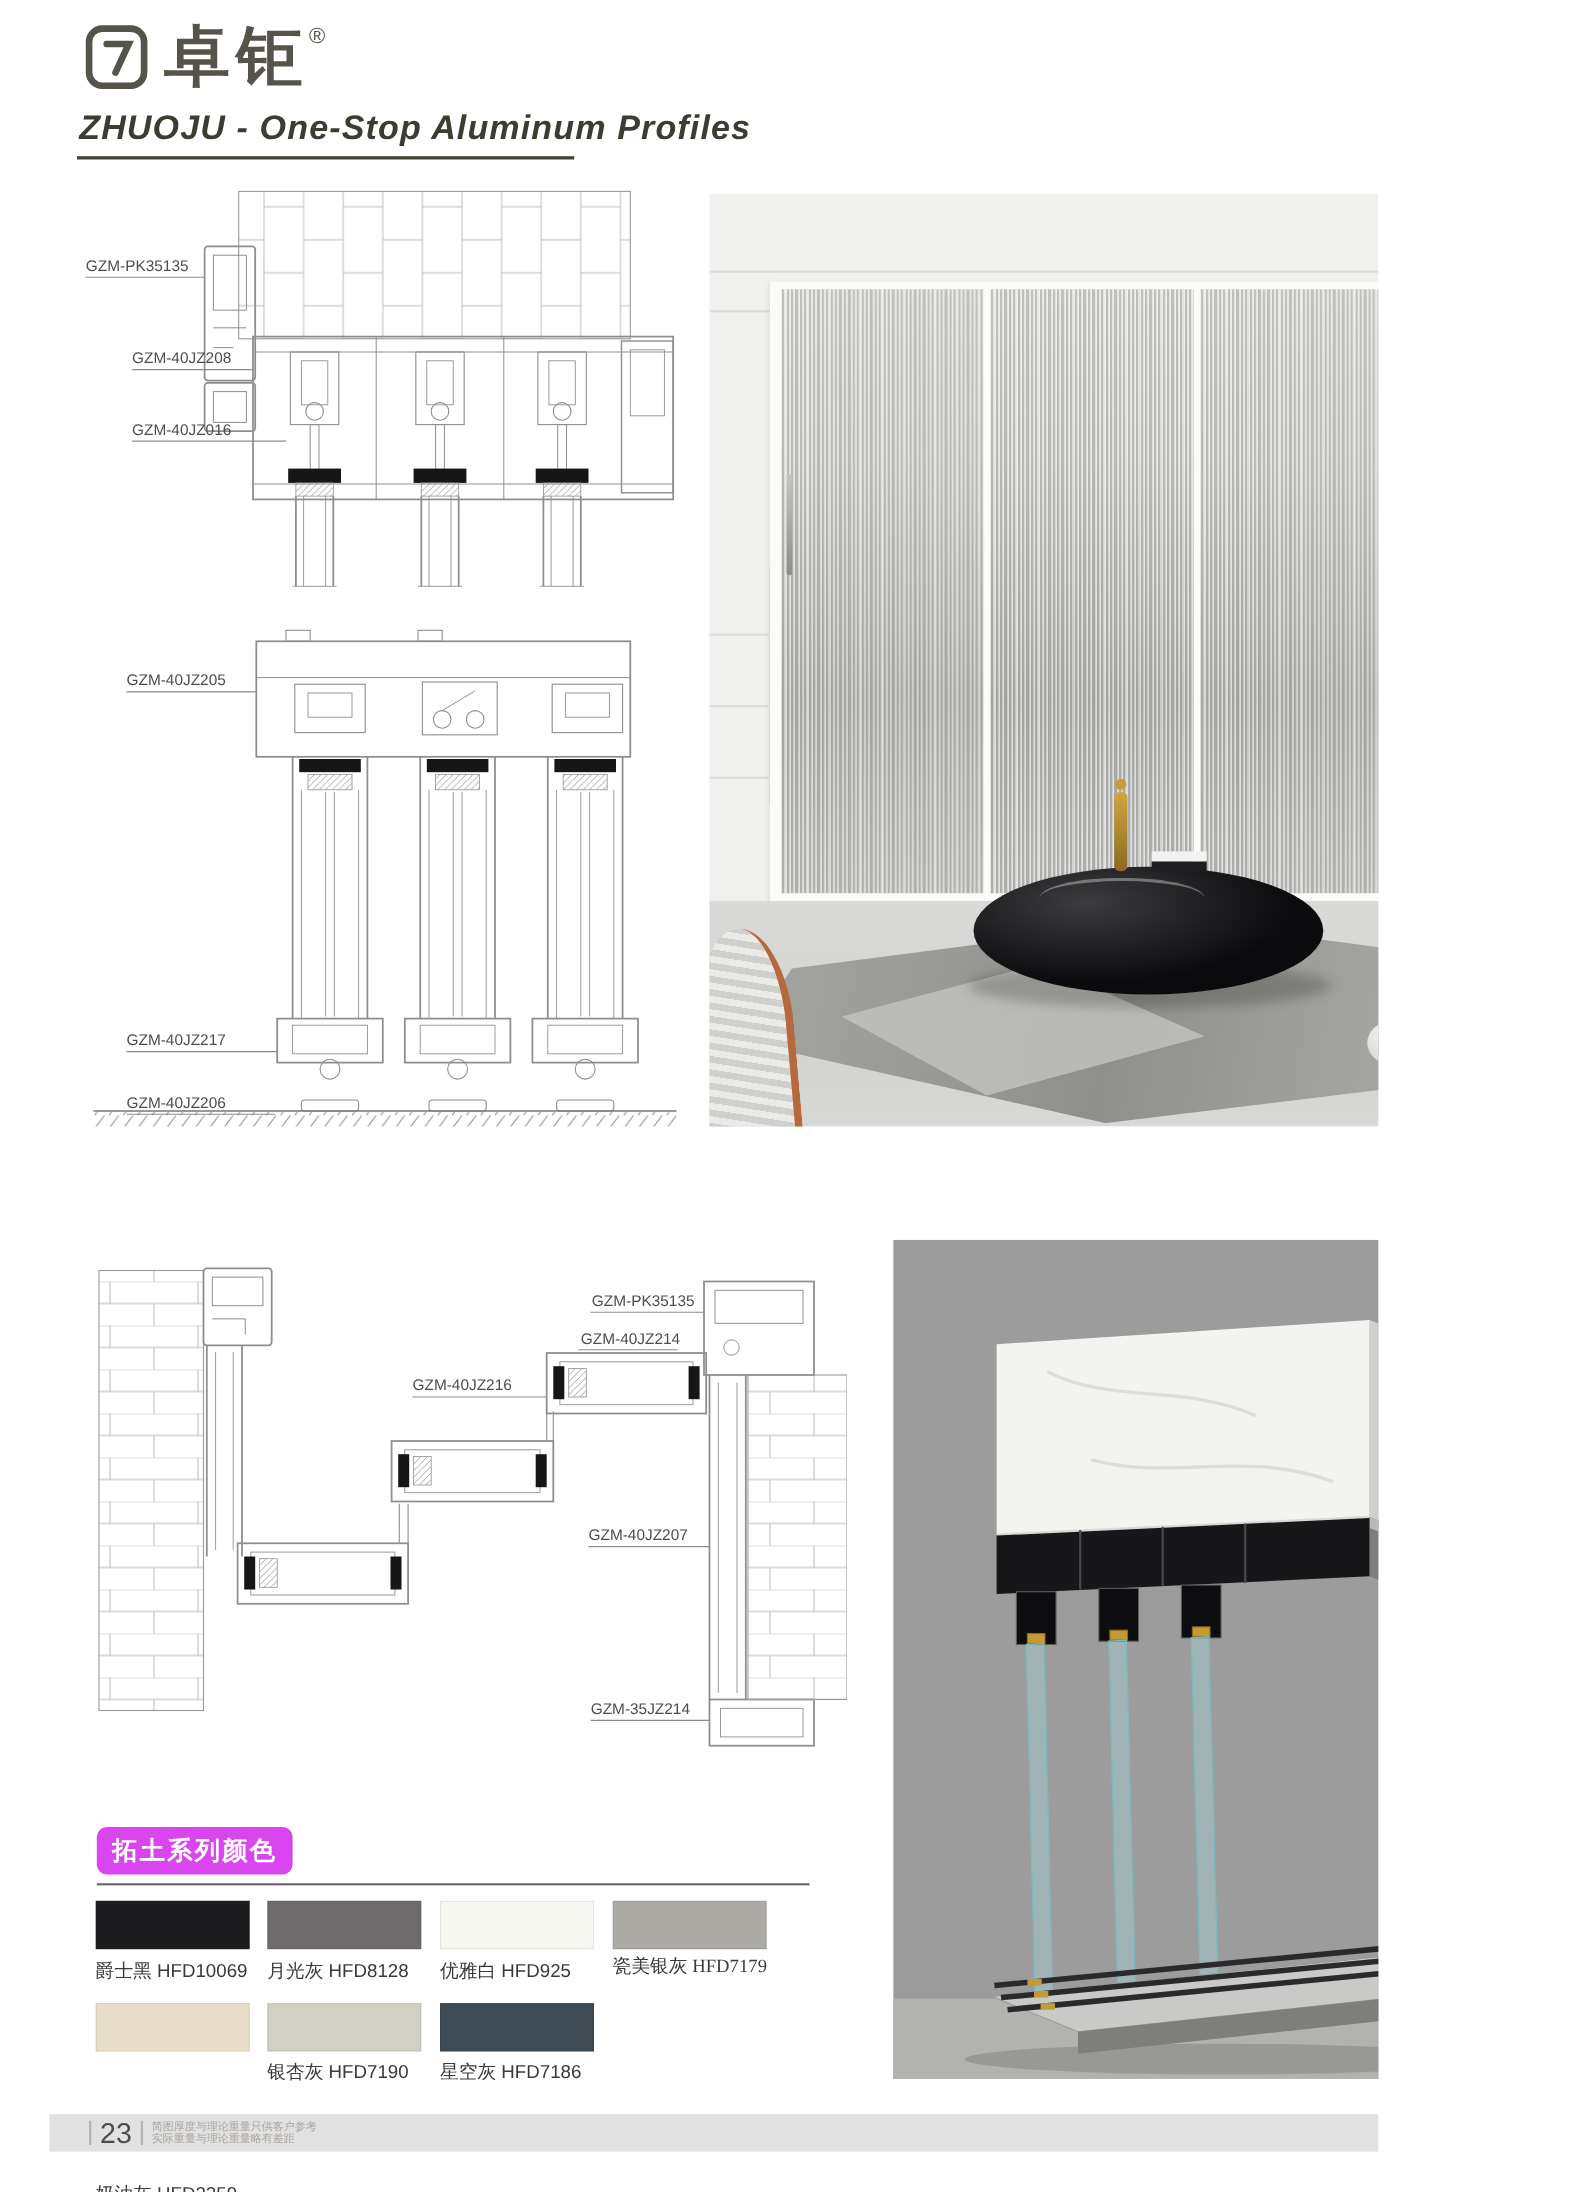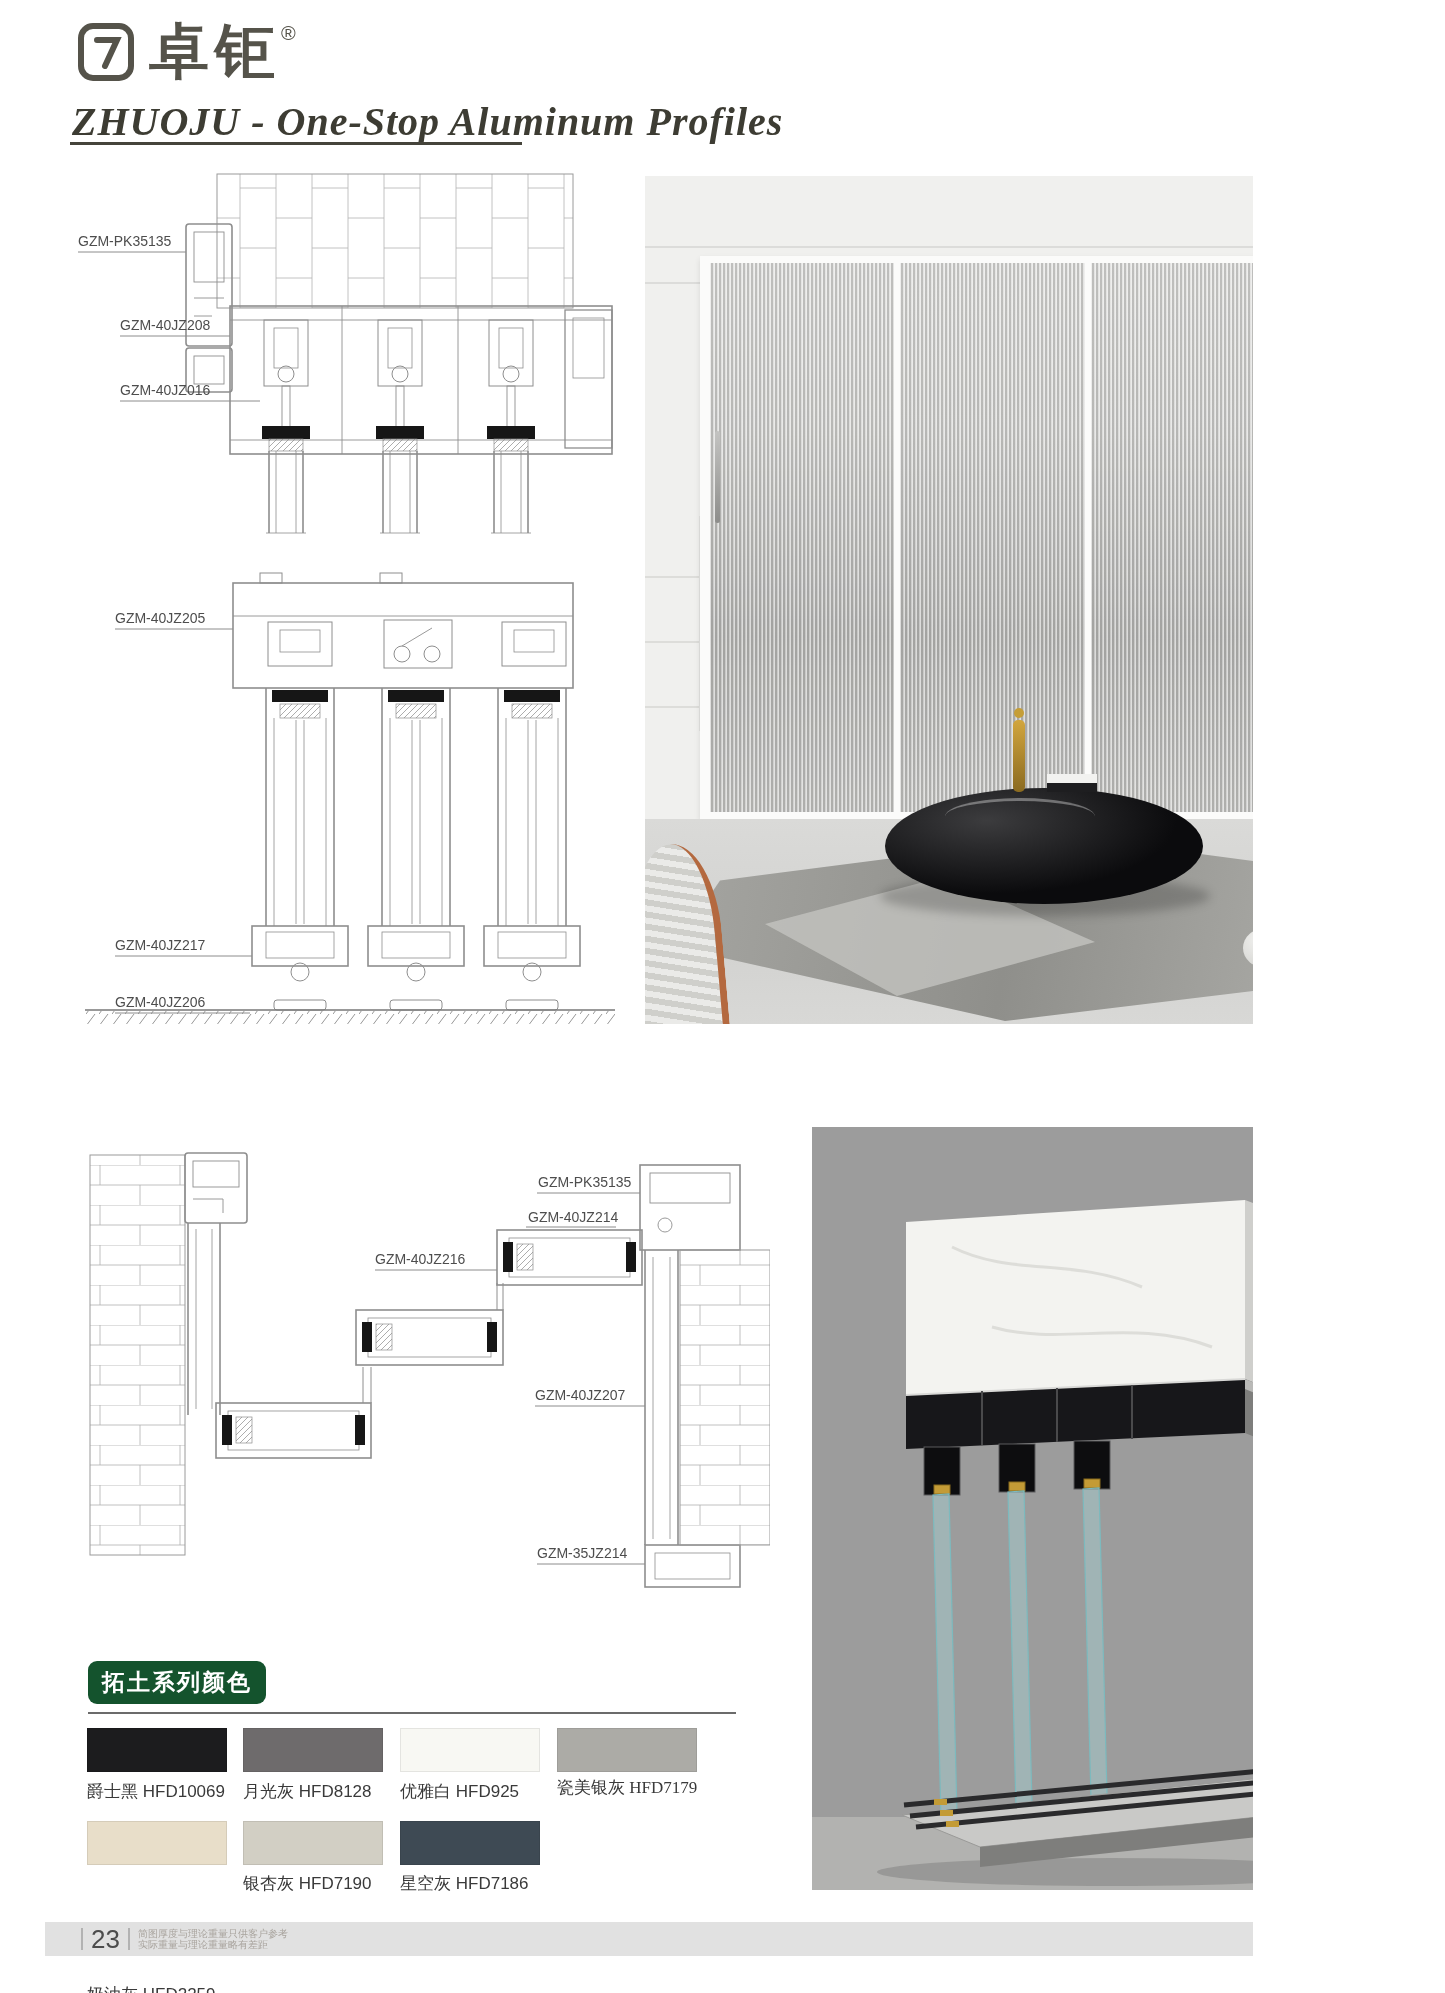--- a/index.html
+++ b/index.html
@@ -4,22 +4,22 @@
 <style>
   html,body{margin:0;padding:0;background:#fff;}
   .page{position:relative;width:1253px;height:1993px;background:#ffffff;overflow:hidden;
         font-family:"Liberation Sans","DejaVu Sans",sans-serif;}
   .abs{position:absolute;}
 
   
   .logo-row{position:absolute;left:75px;top:20px;display:flex;align-items:flex-start;}
   .logo-text{font-size:60px;font-weight:bold;color:#55534a;line-height:64px;letter-spacing:6px;margin-left:8px;}
   .reg{font-size:20px;color:#55534a;margin-top:2px;}
-  .tagline{position:absolute;left:72px;top:98px;font-family:Liberation Serif, serif;font-style:italic;
-           font-weight:bold;font-size:40px;color:#3d3c33;letter-spacing:1px;white-space:nowrap;}
+  .tagline{position:absolute;left:72px;top:98px;font-family:Liberation Sans, sans-serif;font-style:italic;
+           font-weight:bold;font-size:31px;color:#3d3c33;letter-spacing:1px;white-space:nowrap;}
   .tagline-rule{position:absolute;left:70px;top:142px;width:452px;height:3px;background:#45443b;}
 
   
   .cad-label{font:14px "Liberation Sans","DejaVu Sans",sans-serif;fill:#4d4d4d;}
   svg .ln{stroke:#8e8e8e;fill:none;}
   svg .ld{stroke:#8c8c8c;stroke-width:1;}
 
   
   .photo{position:absolute;left:645px;top:176px;width:780px;height:848px;background:#f0f0ee;overflow:hidden;}
   .ceil-line{position:absolute;left:0;right:0;height:2px;background:#dcdcda;}
@@ -55,21 +55,21 @@
   .sofa{position:absolute;left:688px;top:550px;width:100px;height:155px;border-radius:45px 14px 14px 45px;
        background:#dadad6;}
   .pillow{position:absolute;left:700px;top:568px;width:58px;height:44px;border-radius:12px;background:#b4b4b0;}
   .chair{position:absolute;left:-10px;top:668px;width:80px;height:185px;border-radius:55% 55% 0 0;
        background:repeating-linear-gradient(14deg,#eaeae8 0 6px,#cfcfcb 6px 12px);
        border-right:7px solid #b4693f;transform:rotate(-5deg);}
   .ball-stool{position:absolute;left:598px;top:752px;width:46px;height:40px;border-radius:50%;
        background:radial-gradient(circle at 35% 30%,#f1f1ef,#ccccc8);}
 
   
-  .series-badge{position:absolute;left:88px;top:1661px;background:#14532d;color:#fff;font-weight:bold;
+  .series-badge{position:absolute;left:88px;top:1661px;background:#d946ef;color:#fff;font-weight:bold;
        font-size:23px;letter-spacing:2px;padding:6px 14px;border-radius:9px;}
   .series-rule{position:absolute;left:88px;top:1712px;width:648px;height:2px;background:#6b6b6b;}
   .chip{position:absolute;width:140px;height:44px;border:1px solid rgba(0,0,0,0.08);box-sizing:border-box;}
   .chip-label{position:absolute;font-size:17px;color:#3a3a3a;white-space:nowrap;}
 
   
   .footer-bar{position:absolute;left:45px;top:1922px;width:1400px;height:34px;background:#e1e1e1;}
   .pg-wrap{position:absolute;left:28px;top:0;height:34px;display:flex;align-items:center;}
   .vbar{width:2px;height:22px;background:#b2b2b2;margin:0 8px;}
   .pg-num{font-size:26px;color:#4c4c4c;}

